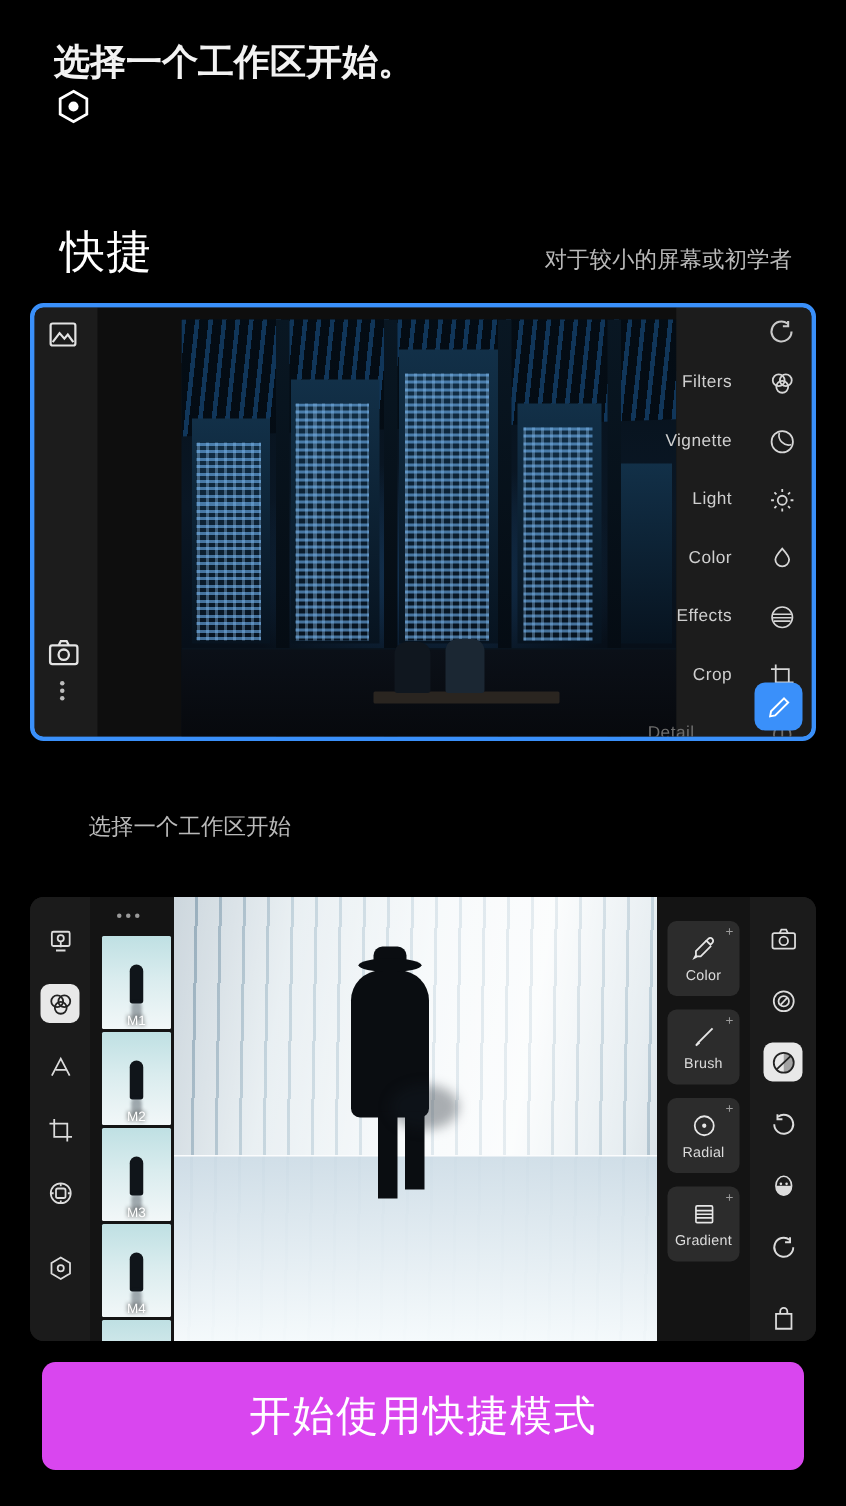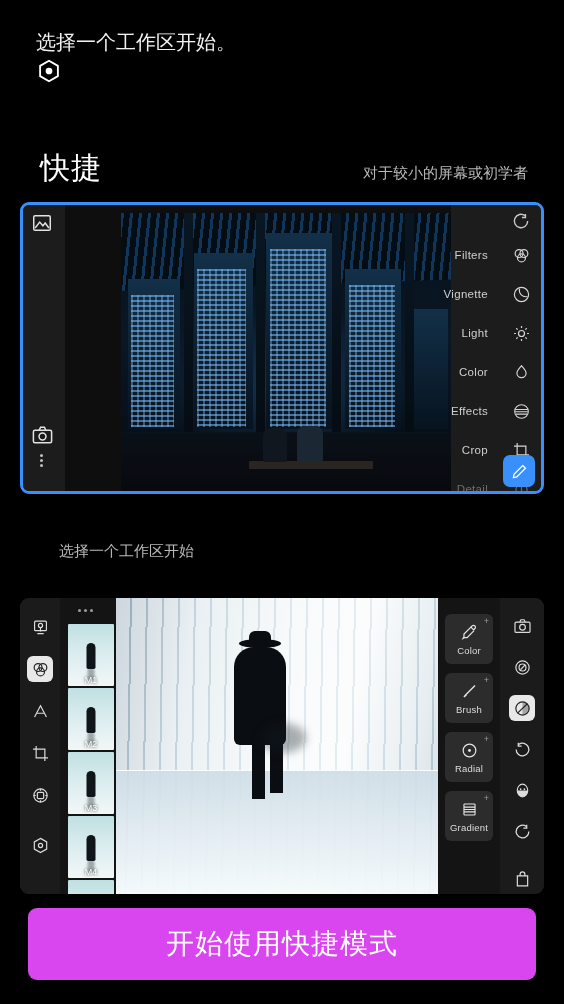--- a/index.html
+++ b/index.html
@@ -5,21 +5,21 @@
   * { margin:0; padding:0; box-sizing:border-box; }
   html,body{ background:#000; }
   body{
     width:564px; height:1004px; position:relative; overflow:hidden;
     font-family:"Liberation Sans","DejaVu Sans",sans-serif;
     color:#fff; -webkit-font-smoothing:antialiased;
   }
 
   
   .header{ position:absolute; left:36px; top:26px; right:20px; }
-  .header-line{ font-size:20px; line-height:32px; color:#f2f2f2; font-weight:400;
+  .header-line{ font-size:24px; line-height:32px; color:#f2f2f2; font-weight:700;
                 display:flex; align-items:center; gap:10px; }
   .nut-icon{ display:inline-block; width:26px; height:26px; flex:none; }
 
   
   .sec-head{ position:absolute; left:0; right:0; display:flex;
              align-items:baseline; justify-content:space-between;
              padding:0 36px 0 40px; }
   .sec-title{ font-size:30px; font-weight:400; letter-spacing:1px; color:#fff; }
   .sec-sub{ font-size:15px; color:#b9b9b9;margin-left:19px; }
 
@@ -43,21 +43,21 @@
   .q-rail{ width:90px; background:#1c1c1c; position:relative; flex:none; }
 
   .q-undo{ position:absolute; right:10px; top:6px; width:20px; height:20px; }
 
   .q-menu{ position:absolute; right:10px; top:38px; display:flex;
            flex-direction:column; gap:15px; align-items:flex-end; }
   .q-item{ display:flex; align-items:center; gap:24px; justify-content:flex-end;
            height:24px; }
   .q-item span{ font-size:11.5px; color:#cfcfcf; letter-spacing:.3px; }
   .q-item .gi{ width:19px; height:19px; flex:none; }
-  .q-item.dim span{ color:#6d6d6d; }
+  .q-item.dim span{ color:#6d6d6d;margin-left:25px; }
 
   .q-fab{ position:absolute; right:6px; bottom:4px; width:32px; height:32px;
           background:#3a90fa; border-radius:7px; display:flex;
           align-items:center; justify-content:center; }
   .q-fab svg{ width:17px; height:17px; }
 
   
   .city{ position:absolute; left:56px; right:0; top:8px; bottom:0;
          background:
            radial-gradient(ellipse 60% 40% at 50% 62%, rgba(30,80,130,.55), transparent 70%),

